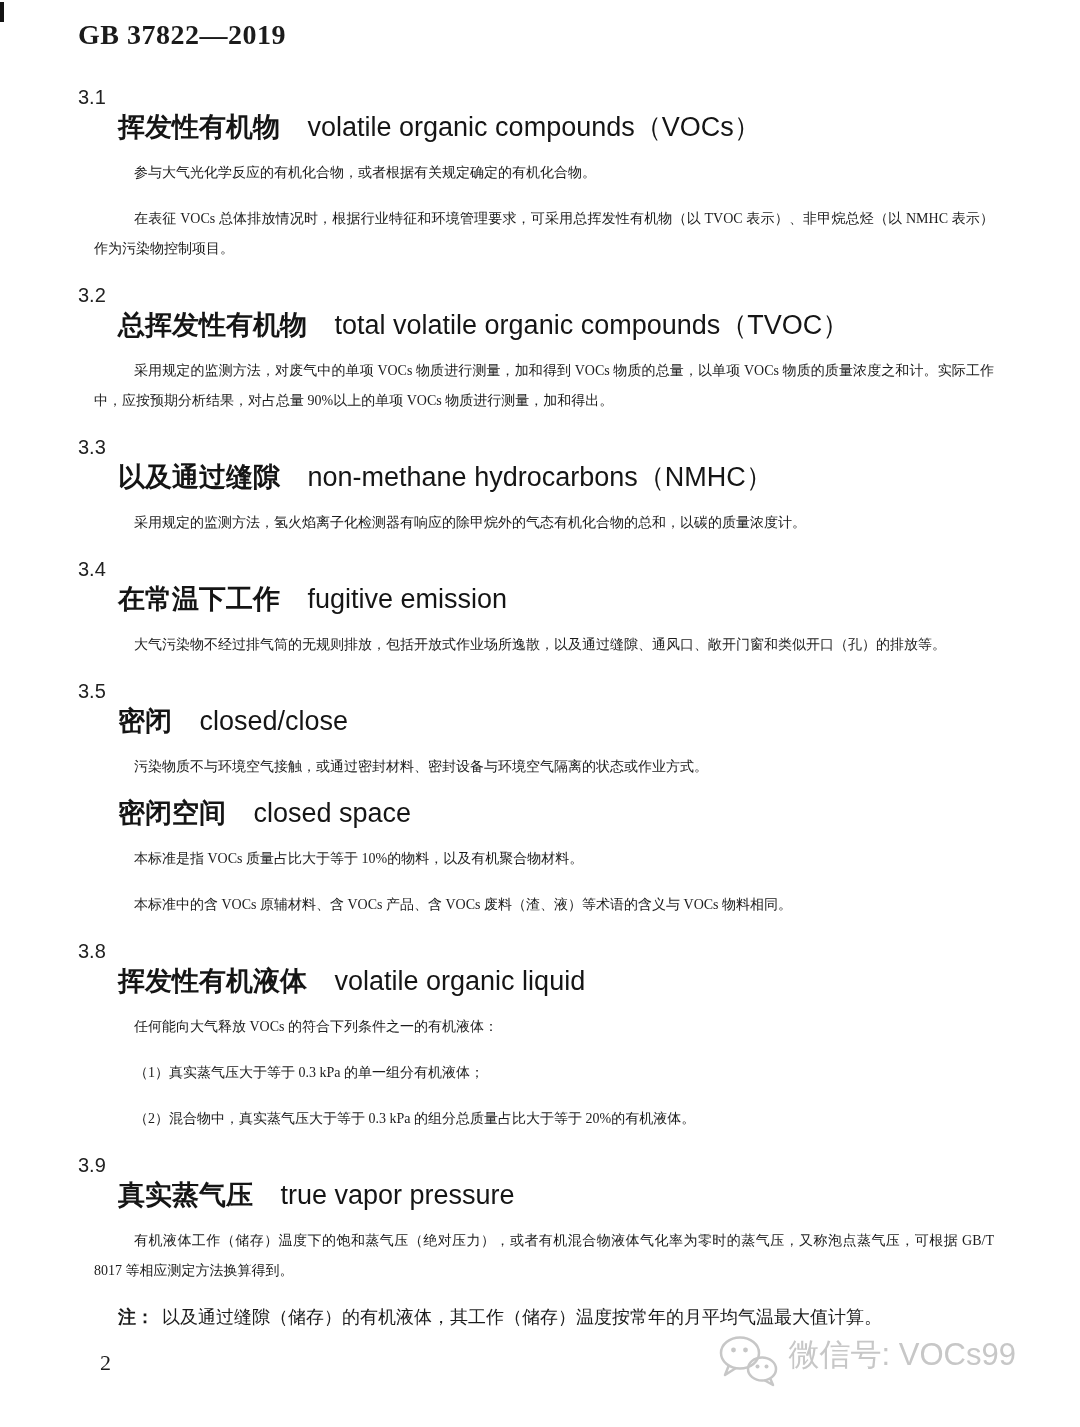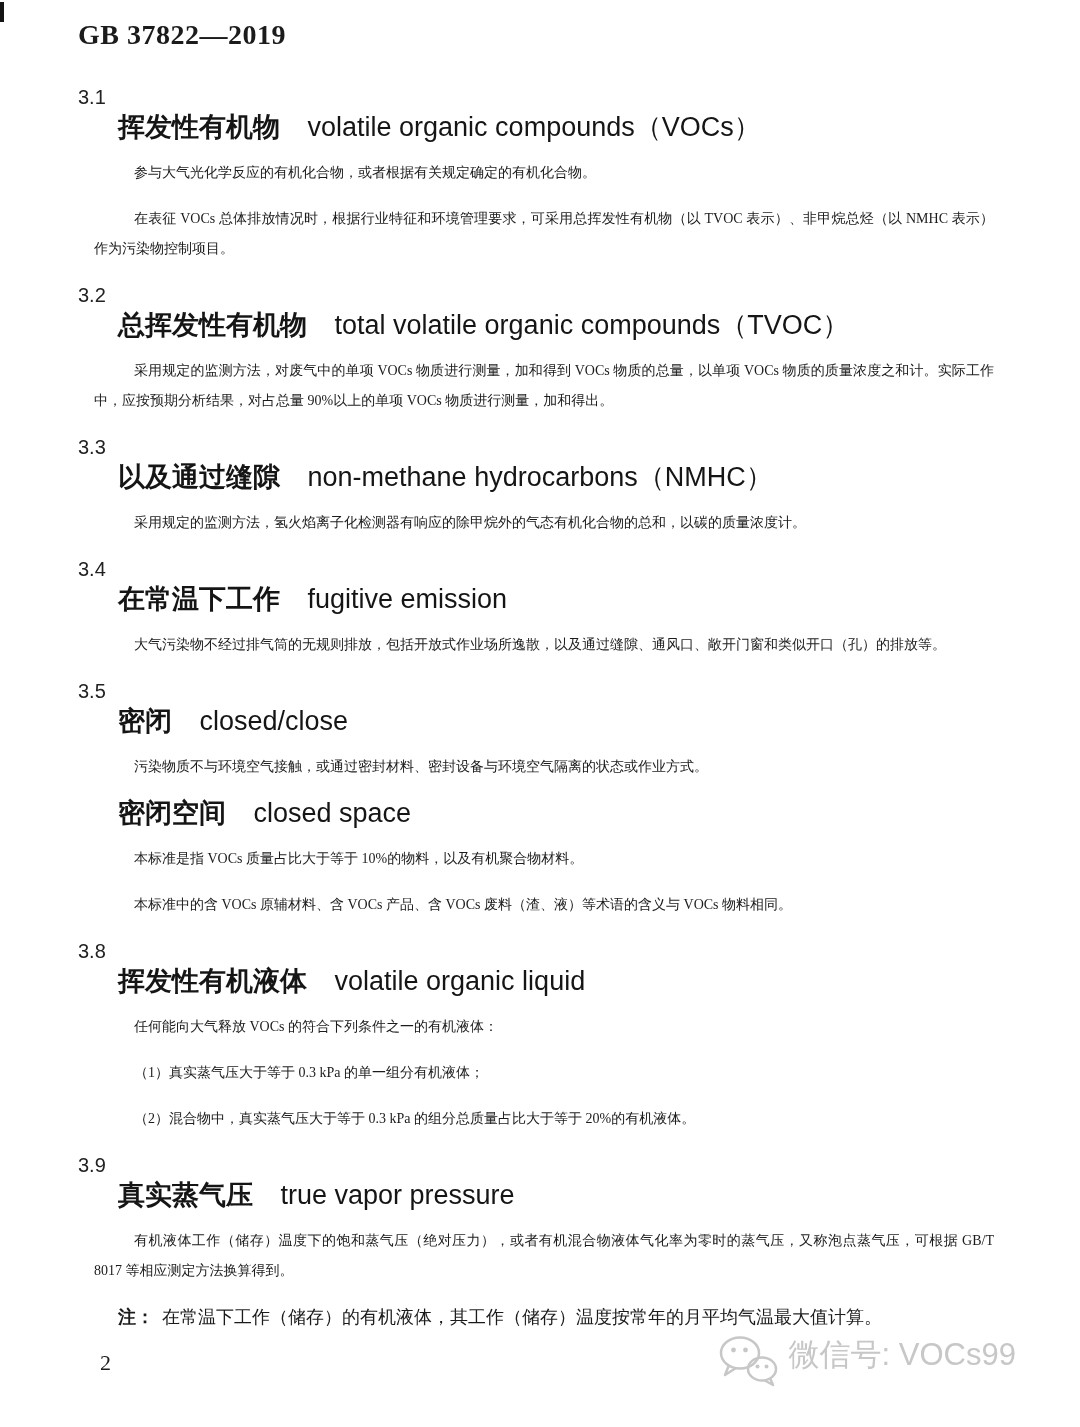--- a/index.html
+++ b/index.html
@@ -168,21 +168,21 @@
       <p class="body-p">（2）混合物中，真实蒸气压大于等于 0.3 kPa 的组分总质量占比大于等于 20%的有机液体。</p>
     </section>
 
     <section>
       <div class="sec-num">3.9</div>
       <div class="sec-term">
         <span class="term-cn">真实蒸气压</span>
         <span class="term-en">true vapor pressure</span>
       </div>
       <p class="body-p">有机液体工作（储存）温度下的饱和蒸气压（绝对压力），或者有机混合物液体气化率为零时的蒸气压，又称泡点蒸气压，可根据 GB/T 8017 等相应测定方法换算得到。</p>
-      <p class="note-p"><span class="note-label">注：</span><span>在常温下工作（储存）的有机液体，其工作（储存）温度按常年的月平均气温最大值计算。</span></p>
+      <p class="note-p"><span class="note-label">注：</span><span>以及通过缝隙（储存）的有机液体，其工作（储存）温度按常年的月平均气温最大值计算。</span></p>
     </section>
 
   </main>
 
   <div class="page-num">2</div>
 
   <div class="watermark">
     <span>
       <svg width="62" height="54" viewBox="0 0 62 54">
         <ellipse cx="23" cy="19" rx="19" ry="15.5" fill="none" stroke="#c7c7c7" stroke-width="2.5"></ellipse>

